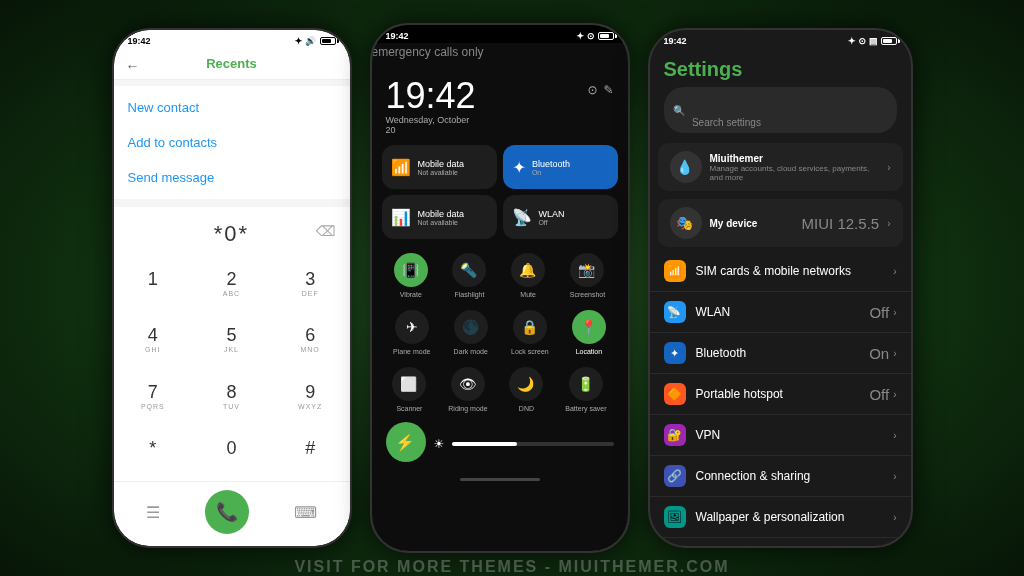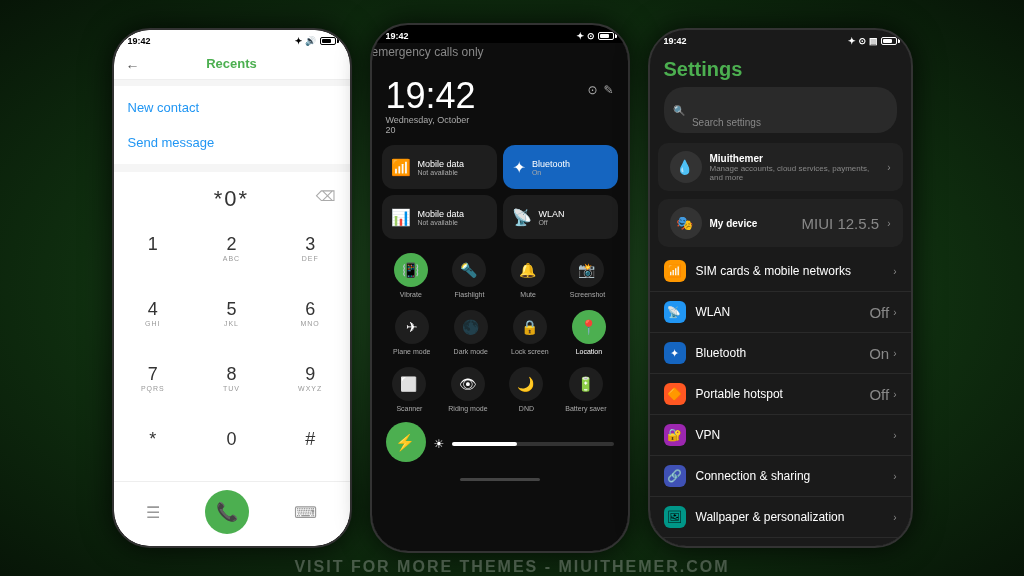--- a/index.html
+++ b/index.html
@@ -372,20 +372,21 @@
         </div>
       </div>
 
       <div class="left-header">
         <span class="back-arrow">←</span>
         <span class="left-header-title">Recents</span>
       </div>
 
       <div class="left-menu">
         <div class="left-menu-item">New contact</div>
+        <div class="left-menu-item">Add to contacts</div>
         <div class="left-menu-item">Send message</div>
       </div>
 
       <div class="dialer-display">
         <span class="dialer-number">*0*</span>
         <span class="delete-icon">⌫</span>
       </div>
 
       <div class="dialer-grid">
         <div class="dial-key">

